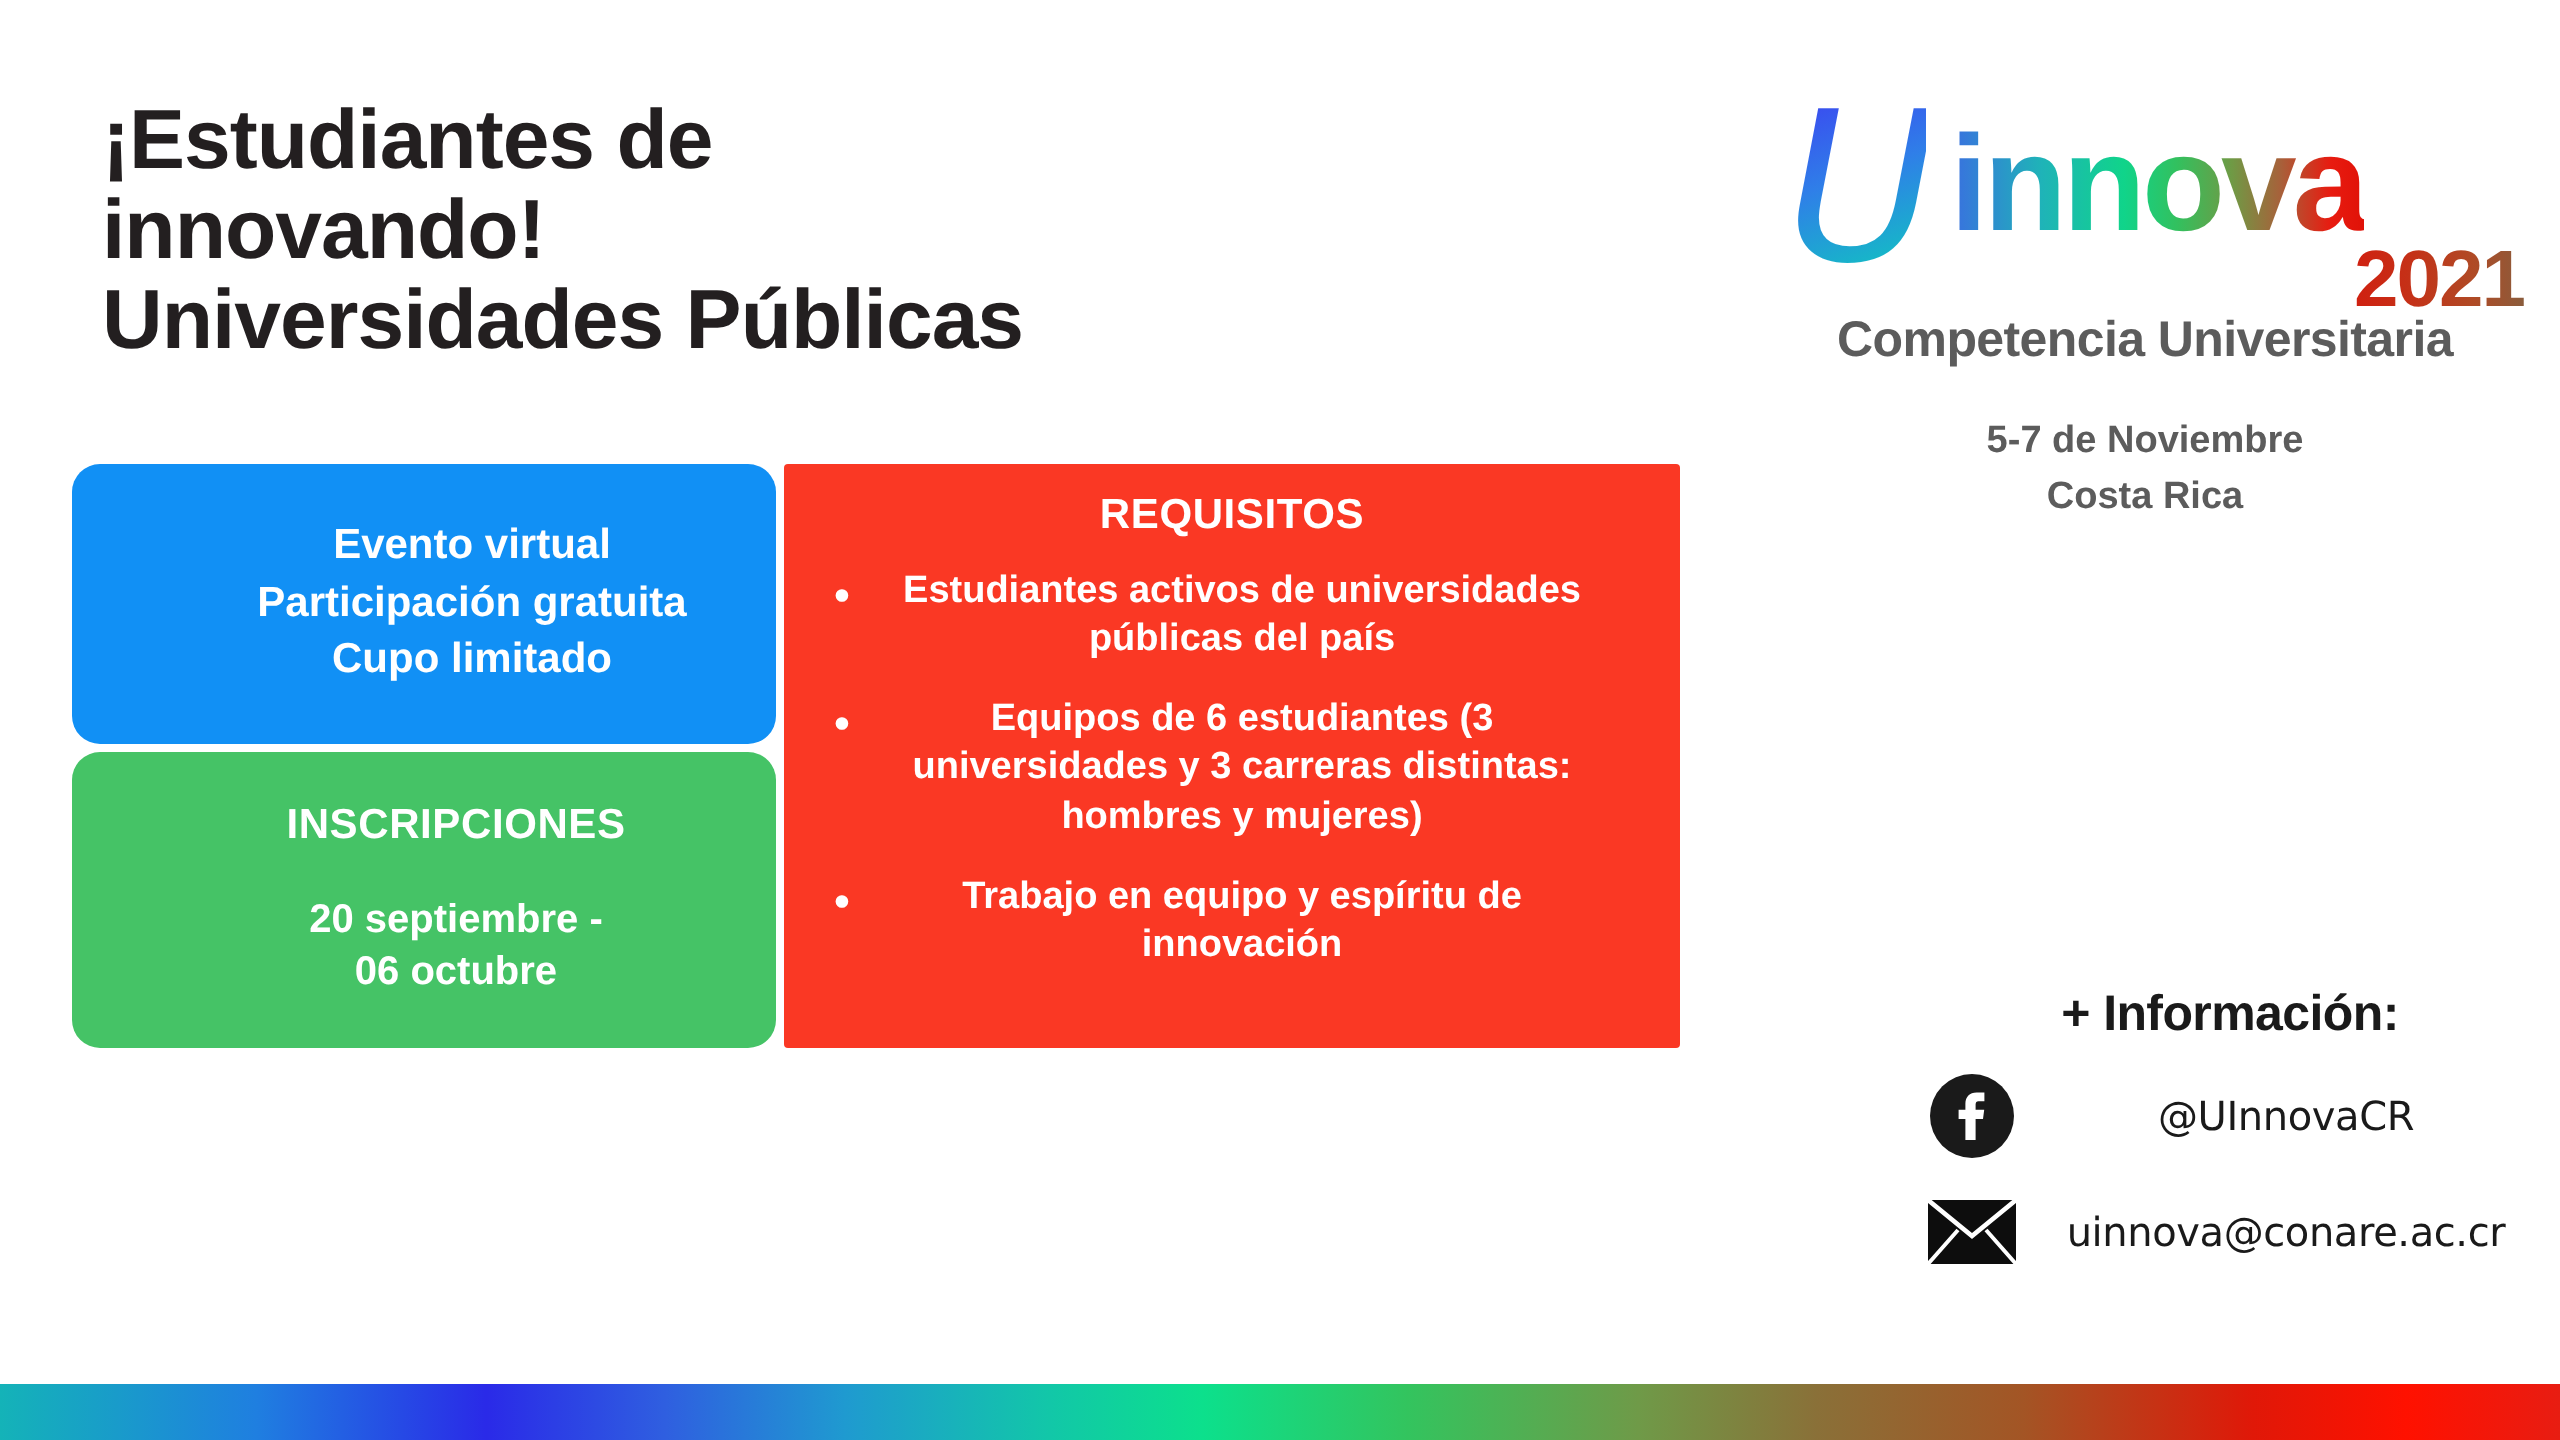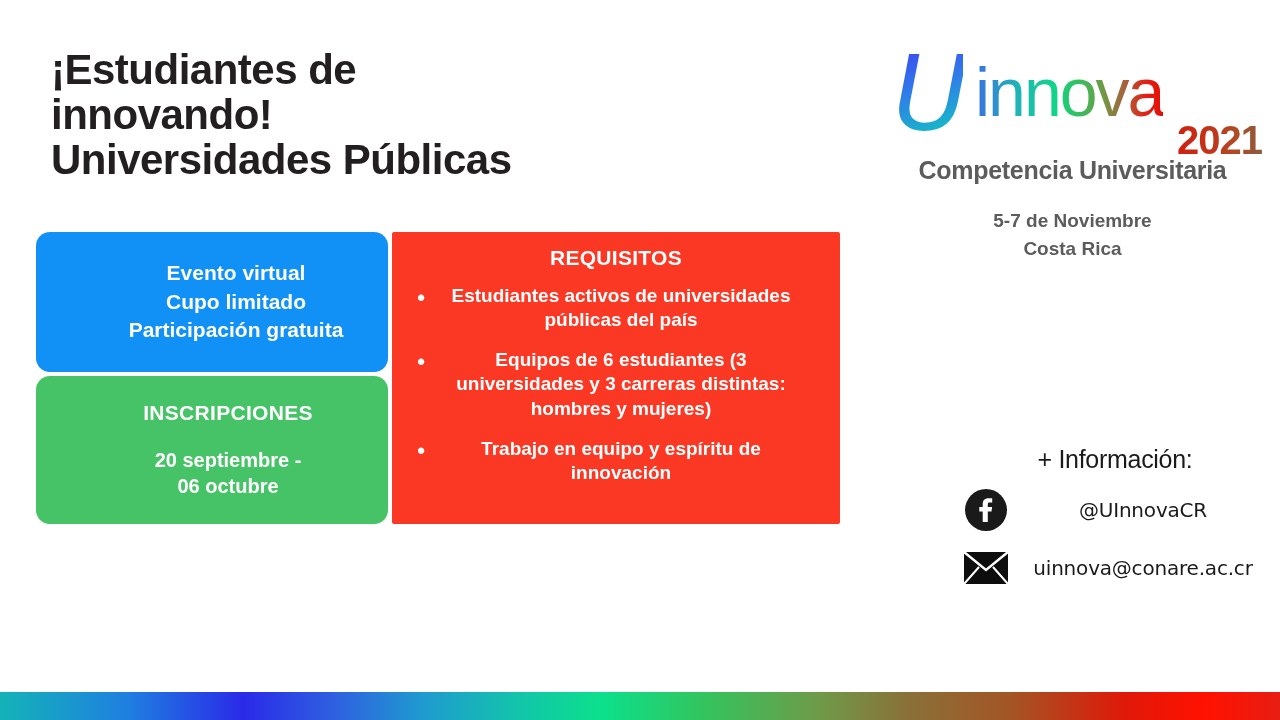--- a/index.html
+++ b/index.html
@@ -59,21 +59,21 @@
     -webkit-background-clip: text;
     background-clip: text;
     color: transparent;
     letter-spacing: -6px;
   }
   .logo-rest {
     position: absolute;
     left: 100px;
     top: 20px;
     font-size: 68px;
-    font-weight: normal;
+    font-weight: bold;
     line-height: 1;
     letter-spacing: -2px;
     background: linear-gradient(90deg, #3a6fe0 0%, #1fb3b8 22%, #10d48a 42%, #33c05e 55%, #6f9a45 68%, #a8603a 80%, #e81b10 92%, #e01208 100%);
     -webkit-background-clip: text;
     background-clip: text;
     color: transparent;
   }
   .logo-year {
     position: absolute;
     right: 8px;
@@ -192,23 +192,24 @@
   
   #info-block {
     position: absolute;
     left: 960px;
     top: 445px;
     width: 310px;
   }
   #info-title {
     text-align: center;
     font-size: 25px;
-    font-weight: normal;
+    font-weight: bold;
     color: #1a1a1a;
     letter-spacing: -0.3px;
+    margin-top: 48px;
   }
   .contact-row {
     display: flex;
     align-items: center;
     margin-top: 14px;
   }
   .contact-icon {
     flex: 0 0 auto;
     width: 52px;
     height: 44px;
@@ -277,22 +278,22 @@
   <div id="logo-tagline">Competencia Universitaria</div>
   <div id="logo-date">
     <div>5-7 de Noviembre</div>
     <div>Costa Rica</div>
   </div>
 </div>
 
 <div class="box" id="box-virtual">
   <div class="btxt">
     <div>Evento virtual</div>
+    <div>Participación gratuita</div>
     <div>Cupo limitado</div>
-    <div>Participación gratuita</div>
   </div>
 </div>
 
 <div class="box" id="box-inscripciones">
   <div class="ins-title">INSCRIPCIONES</div>
   <div class="ins-dates">
     <div>20 septiembre -</div>
     <div>06 octubre</div>
   </div>
 </div>

